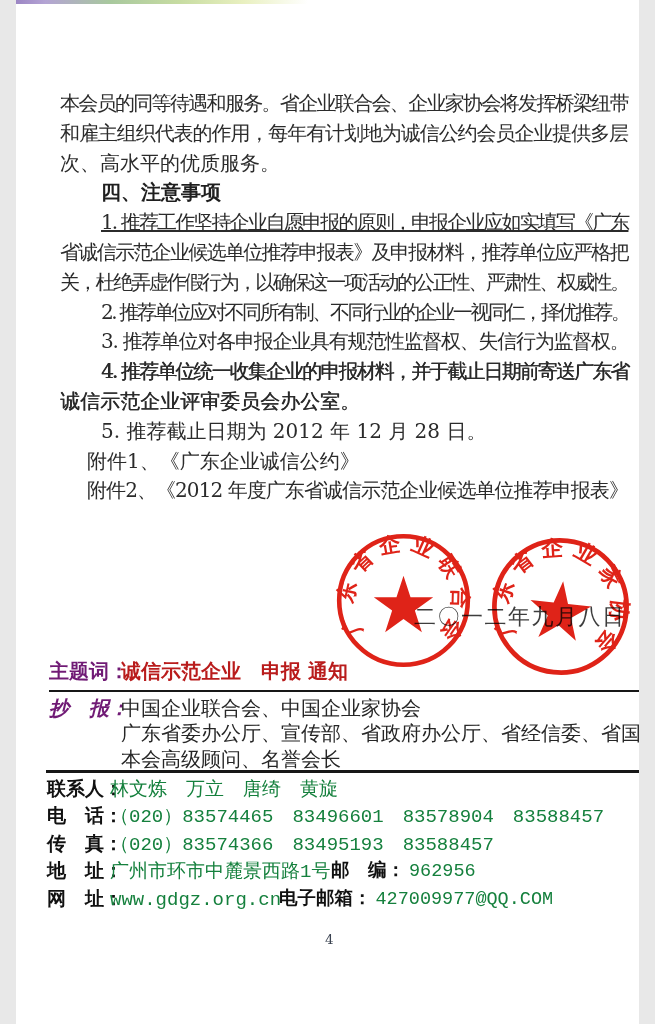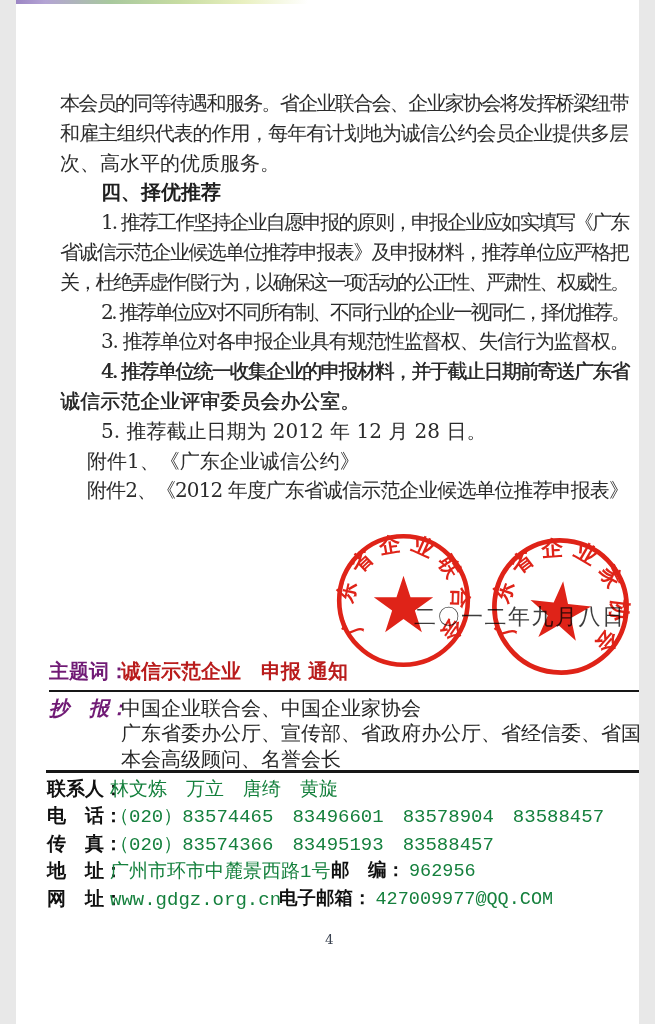--- a/index.html
+++ b/index.html
@@ -62,22 +62,22 @@
 
 <div class="page">
 
   <div class="top-stripe"></div>
   <div class="edge-line"></div>
 
   <div class="doc-body">
     <div class="ln fit" style="letter-spacing: -1.67742px;">本会员的同等待遇和服务。省企业联合会、企业家协会将发挥桥梁纽带</div>
     <div class="ln fit" style="letter-spacing: -1.06667px;">和雇主组织代表的作用，每年有计划地为诚信公约会员企业提供多层</div>
     <div class="ln">次、高水平的优质服务。</div>
-    <div class="ln ind heading">四、择优推荐</div>
-    <div class="ln ind fit" style="letter-spacing: -1.87097px;">1. 推荐工作坚持企业自愿申报的原则，申报企业应如实填写《广东</div>
+    <div class="ln ind heading">四、注意事项</div>
+    <div class="ln ind fit" style="letter-spacing: -1.87097px; text-decoration: underline;">1. 推荐工作坚持企业自愿申报的原则，申报企业应如实填写《广东</div>
     <div class="ln fit" style="letter-spacing: -1.67742px;">省诚信示范企业候选单位推荐申报表》及申报材料，推荐单位应严格把</div>
     <div class="ln fit" style="letter-spacing: -2.25px;">关，杜绝弄虚作假行为，以确保这一项活动的公正性、严肃性、权威性。</div>
     <div class="ln ind fit" style="letter-spacing: -2.4375px;">2. 推荐单位应对不同所有制、不同行业的企业一视同仁，择优推荐。</div>
     <div class="ln ind fit" style="letter-spacing: -1.26667px;">3. 推荐单位对各申报企业具有规范性监督权、失信行为监督权。</div>
     <div class="ln ind fit semi" style="letter-spacing: -1.87097px;">4. 推荐单位统一收集企业的申报材料，并于截止日期前寄送广东省</div>
     <div class="ln semi">诚信示范企业评审委员会办公室。</div>
     <div class="ln ind">5. 推荐截止日期为 2012 年 12 月 28 日。</div>
     <div class="ln ind-sm">附件1、《广东企业诚信公约》</div>
     <div class="ln ind-sm fit" style="letter-spacing: -0.935484px;">附件2、《2012 年度广东省诚信示范企业候选单位推荐申报表》</div>
   </div>

